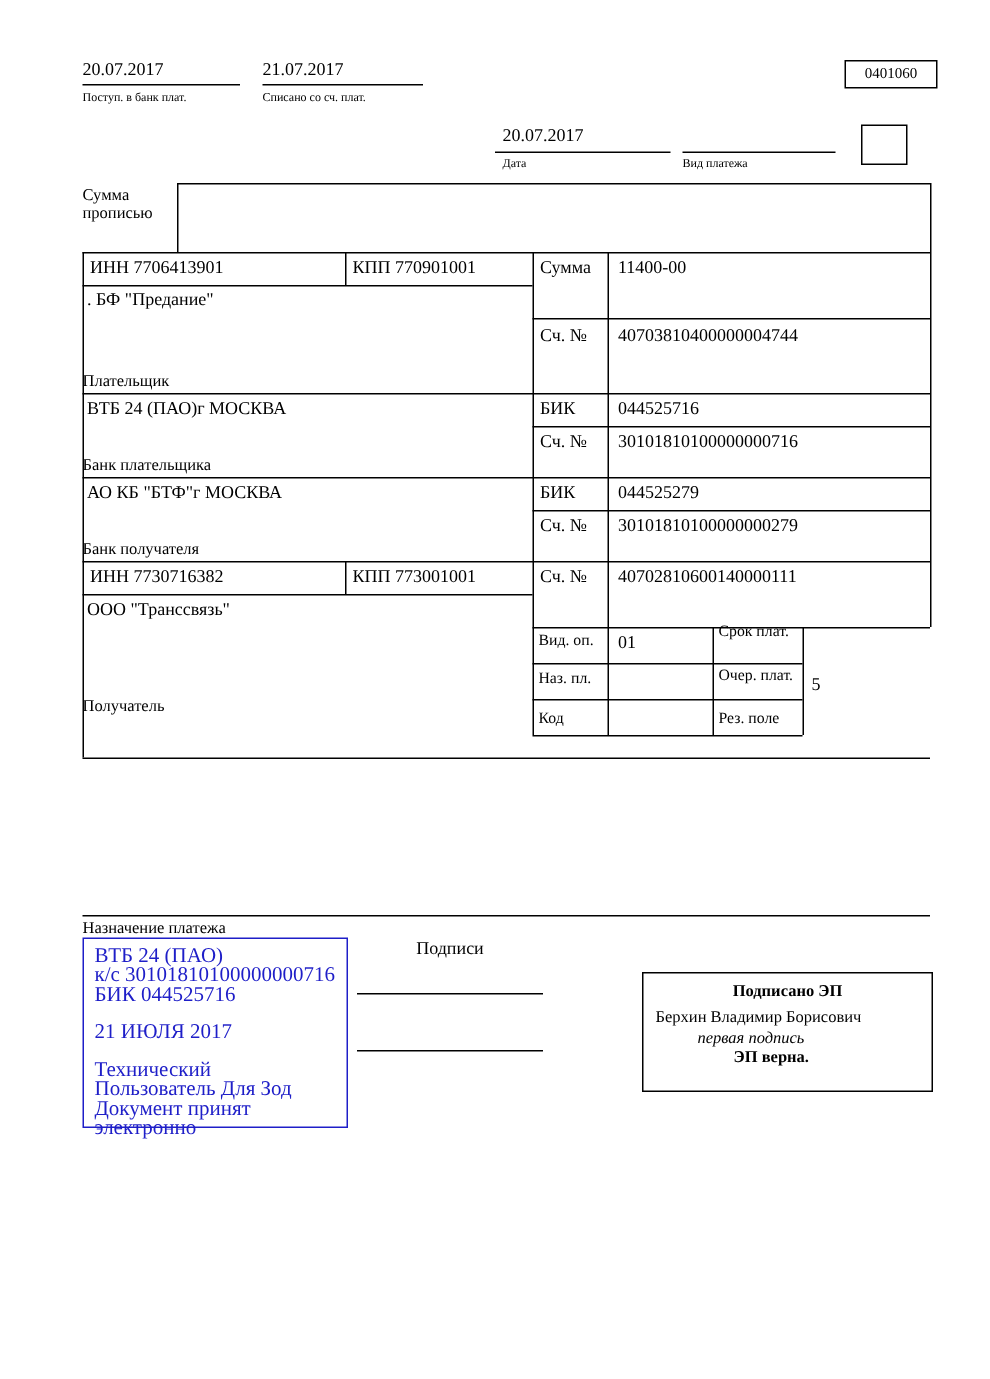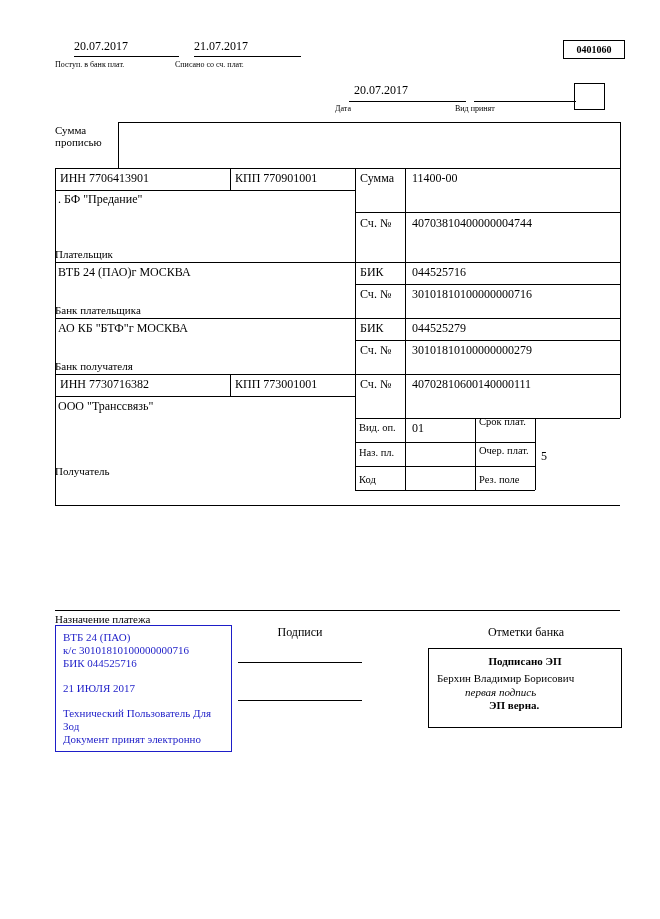--- a/index.html
+++ b/index.html
@@ -7,44 +7,44 @@
         font-family:"Liberation Serif",serif;color:#000;overflow:hidden;}
   .t{position:absolute;font-size:12px;line-height:13px;white-space:nowrap;}
   .wrap{white-space:normal;}
   .s8{font-size:8px;line-height:9px;}
   .s10{font-size:10px;line-height:11px;}
   .s105{font-size:10.5px;line-height:11.5px;}
   .s11{font-size:11px;line-height:12px;}
   .b{font-weight:bold;}
   .hl{position:absolute;height:0;border-top:1px solid #000;}
   .vl{position:absolute;width:0;border-left:1px solid #000;}
-  .box{position:absolute;border:1px solid #000;box-sizing:border-box;font-weight:bold;}
-  .ul{border-bottom:1px solid #000;margin-left:19px;}
+  .box{position:absolute;border:1px solid #000;box-sizing:border-box;}
+  .ul{border-bottom:1px solid #000;}
   .ctr{text-align:center;}
   .stamp{position:absolute;left:55px;top:625px;width:177px;height:127px;box-sizing:border-box;
-         border:1px solid currentColor;padding:5px 7px;font-size:11px;line-height:13px;}
+         border:1px solid currentColor;padding:5px 7px;font-size:14px;line-height:13px;}
   .stamp .sp{height:12px;}
   .sigbox{position:absolute;left:428px;top:648px;width:194px;height:80px;box-sizing:border-box;
           border:1px solid #000;padding:6px 8px;font-size:11px;line-height:13px;}
 </style>
 </head>
 <body>
 
 <div class="page">
 
   <div class="t ul" style="left:55px;top:40px;width:105px;height:16px">20.07.2017</div>
   <div class="t ul" style="left:175px;top:40px;width:107px;height:16px">21.07.2017</div>
   <div class="t s8" style="left:55px;top:60px">Поступ. в банк плат.</div>
   <div class="t s8" style="left:175px;top:60px">Списано со сч. плат.</div>
   <div class="box s10 ctr" style="left:563px;top:40px;width:62px;height:19px;line-height:17px">0401060</div>
 
   <div class="t ul" style="left:330px;top:84px;width:112px;height:17px;padding-left:5px">20.07.2017</div>
   <div class="t ul" style="left:455px;top:84px;width:102px;height:17px"></div>
   <div class="t s8" style="left:335px;top:104px">Дата</div>
-  <div class="t s8" style="left:455px;top:104px">Вид принят</div>
+  <div class="t s8" style="left:455px;top:104px">Вид платежа</div>
   <div class="box" style="left:574px;top:83px;width:31px;height:27px"></div>
 
   <div class="t s11 wrap" style="left:55px;top:124px;width:58px">Сумма прописью</div>
 
   <div class="hl" style="left:118px;top:122px;width:502px"></div>
   <div class="hl" style="left:55px;top:168px;width:565px"></div>
   <div class="hl" style="left:55px;top:190px;width:300px"></div>
   <div class="hl" style="left:355px;top:212px;width:265px"></div>
   <div class="hl" style="left:55px;top:262px;width:565px"></div>
   <div class="hl" style="left:355px;top:284px;width:265px"></div>
@@ -104,21 +104,20 @@
   <div class="t s105" style="left:359px;top:447px">Наз. пл.</div>
   <div class="t s105 wrap" style="left:479px;top:445px;width:50px">Очер. плат.</div>
   <div class="t" style="left:541px;top:450px">5</div>
   <div class="t s105" style="left:359px;top:474px">Код</div>
   <div class="t s105" style="left:479px;top:474px">Рез. поле</div>
   <div class="t s11" style="left:55px;top:465px">Получатель</div>
 
   <div class="t s11" style="left:55px;top:613px">Назначение платежа</div>
 
   <div class="t ctr" style="left:238px;top:626px;width:124px">Подписи</div>
-  <div class="t ctr" style="left:430px;top:626px;width:192px">Отметки банка</div>
 
   <div class="hl" style="left:238px;top:662px;width:124px"></div>
   <div class="hl" style="left:238px;top:700px;width:124px"></div>
 
   <div class="stamp" style="color: rgb(30, 30, 200);">
     <div>ВТБ 24 (ПАО)</div>
     <div>к/с 30101810100000000716</div>
     <div>БИК 044525716</div>
     <div class="sp"></div>
     <div>21 ИЮЛЯ 2017</div>

